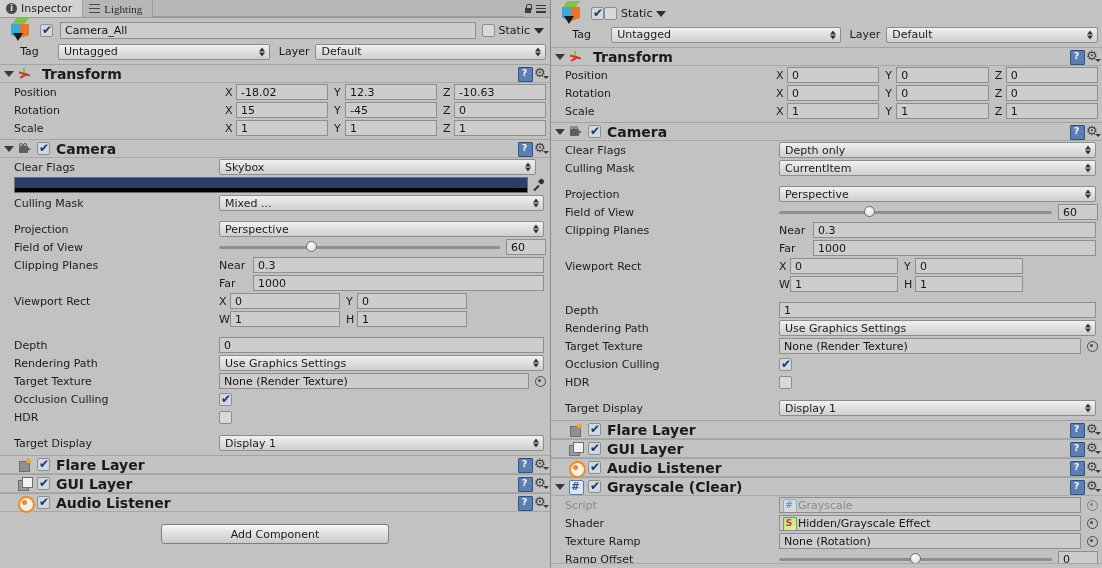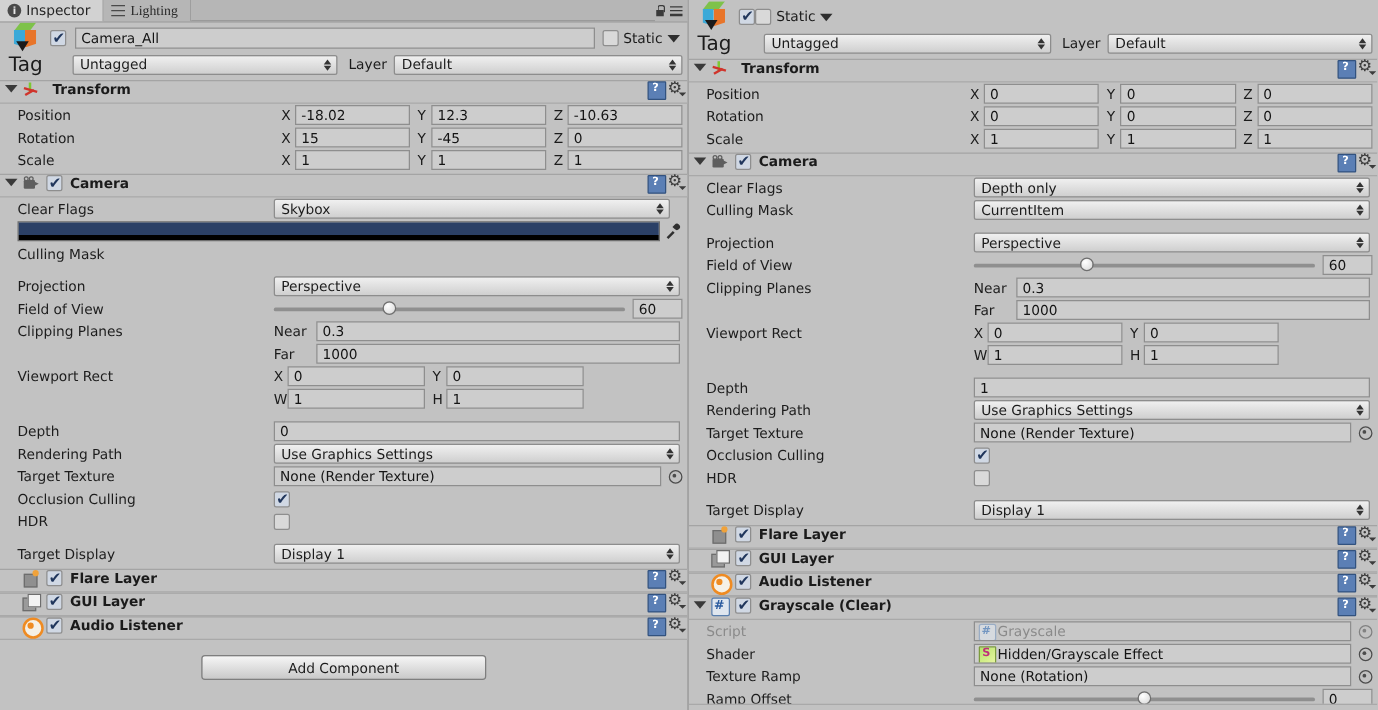--- a/index.html
+++ b/index.html
@@ -71,21 +71,21 @@
   }
   .namefield {
     flex: 1; height: 17px; margin-left: 7px; margin-right: 6px;
     background: #cdcdcd; border: 1px solid #8e8e8e;
     display: flex; align-items: center; padding: 0 4px; font-size: 11px; color: #141414;
   }
   .static-wrap { display:flex; align-items:center; gap:4px; flex:none; padding-right:2px;}
   .static-lbl { font-size: 11px; }
   .caret-dn { width:0;height:0;border-left:5px solid transparent;border-right:5px solid transparent;border-top:6px solid #2e2e2e;}
   .go-row2 { display: flex; align-items: center; height: 19px; margin-top: 2px; padding-left: 3px;}
-  .tag-lbl { font-size: 16px; width: 54px; text-align: left; padding-right: 6px; }
+  .tag-lbl { font-size: 11px; width: 54px; text-align: center; padding-right: 6px; }
   .layer-lbl { font-size: 11px; padding: 0 6px 0 9px; }
 
   
   .popup {
     height: 16px; background: linear-gradient(#f0f0f0, #cfcfcf);
     border: 1px solid #8d8d8d; border-radius: 2px;
     display: flex; align-items: center; padding: 0 14px 0 5px;
     font-size: 11px; color: #1b1b1b; position: relative; min-width: 0;
   }
   .popup .updn { position:absolute; right:3px; top:50%; transform:translateY(-50%);
@@ -99,23 +99,23 @@
   .field {
     height: 16px; background: #cdcdcd; border: 1px solid #8e8e8e;
     display: flex; align-items: center; padding: 0 4px; font-size: 11px;
     color: #141414; min-width: 0; overflow:hidden; white-space: nowrap;
   }
   .field.obj { padding-left: 3px; gap:3px; }
   .field.dim { color: #8a8a8a; background:#c8c8c8; }
 
   
   .comp-head {
-    height: 19px; display: flex; align-items: flex-start; gap: 4px;
+    height: 19px; display: flex; align-items: center; gap: 4px;
     background: #c2c2c2; border-top: 1px solid #a4a4a4; border-bottom: 1px solid #a9a9a9;
-    padding: 0 2px 0 3px; font-weight: bold; font-size: 11px;
+    padding: 0 2px 0 3px; font-weight: bold; font-size: 14px;
   }
   .foldout { width:11px; height:11px; position:relative; flex:none; }
   .foldout:after { content:""; position:absolute; left:1px; top:3px; width:0;height:0;
       border-left:5px solid transparent;border-right:5px solid transparent;border-top:6px solid #3a3a3a;}
   .foldout.blank:after { display: none; }
   .comp-title { font-weight: bold; }
   .head-right { margin-left:auto; display:flex; align-items:center; gap:3px; padding-right:2px;}
   .help-ic { width:13px;height:13px;position:relative;flex:none;}
   .help-ic:before{content:"";position:absolute;left:0;top:0;width:13px;height:13px;background:#5b7fb5;border:1px solid #32527f;border-radius:1px;}
   .help-ic:after{content:"?";position:absolute;left:0;top:0;width:13px;height:13px;color:#fff;font-size:9px;font-weight:bold;text-align:center;line-height:13px;}
@@ -305,20 +305,24 @@
     </div>
     <div class="prow">
       <span class="colorfield">
         <span class="swatch" id="bgswatch-left" style="background: rgb(43, 64, 102);"></span>
         <span class="alpha"></span>
       </span>
       <span class="eyedrop" style="margin-right:4px"></span>
     </div>
     <div class="prow">
       <span class="plabel" style="width:205px">Culling Mask</span>
+      <span class="popup" style="flex:1;margin-right:6px">
+        <span>Mixed ...</span>
+        <span class="updn"></span>
+      </span>
     </div>
     <div class="spacer-row"></div>
     <div class="prow">
       <span class="plabel" style="width:205px">Projection</span>
       <span class="popup" style="flex:1;margin-right:6px">
         <span>Perspective</span>
         <span class="updn"></span>
       </span>
     </div>
     <div class="prow">

